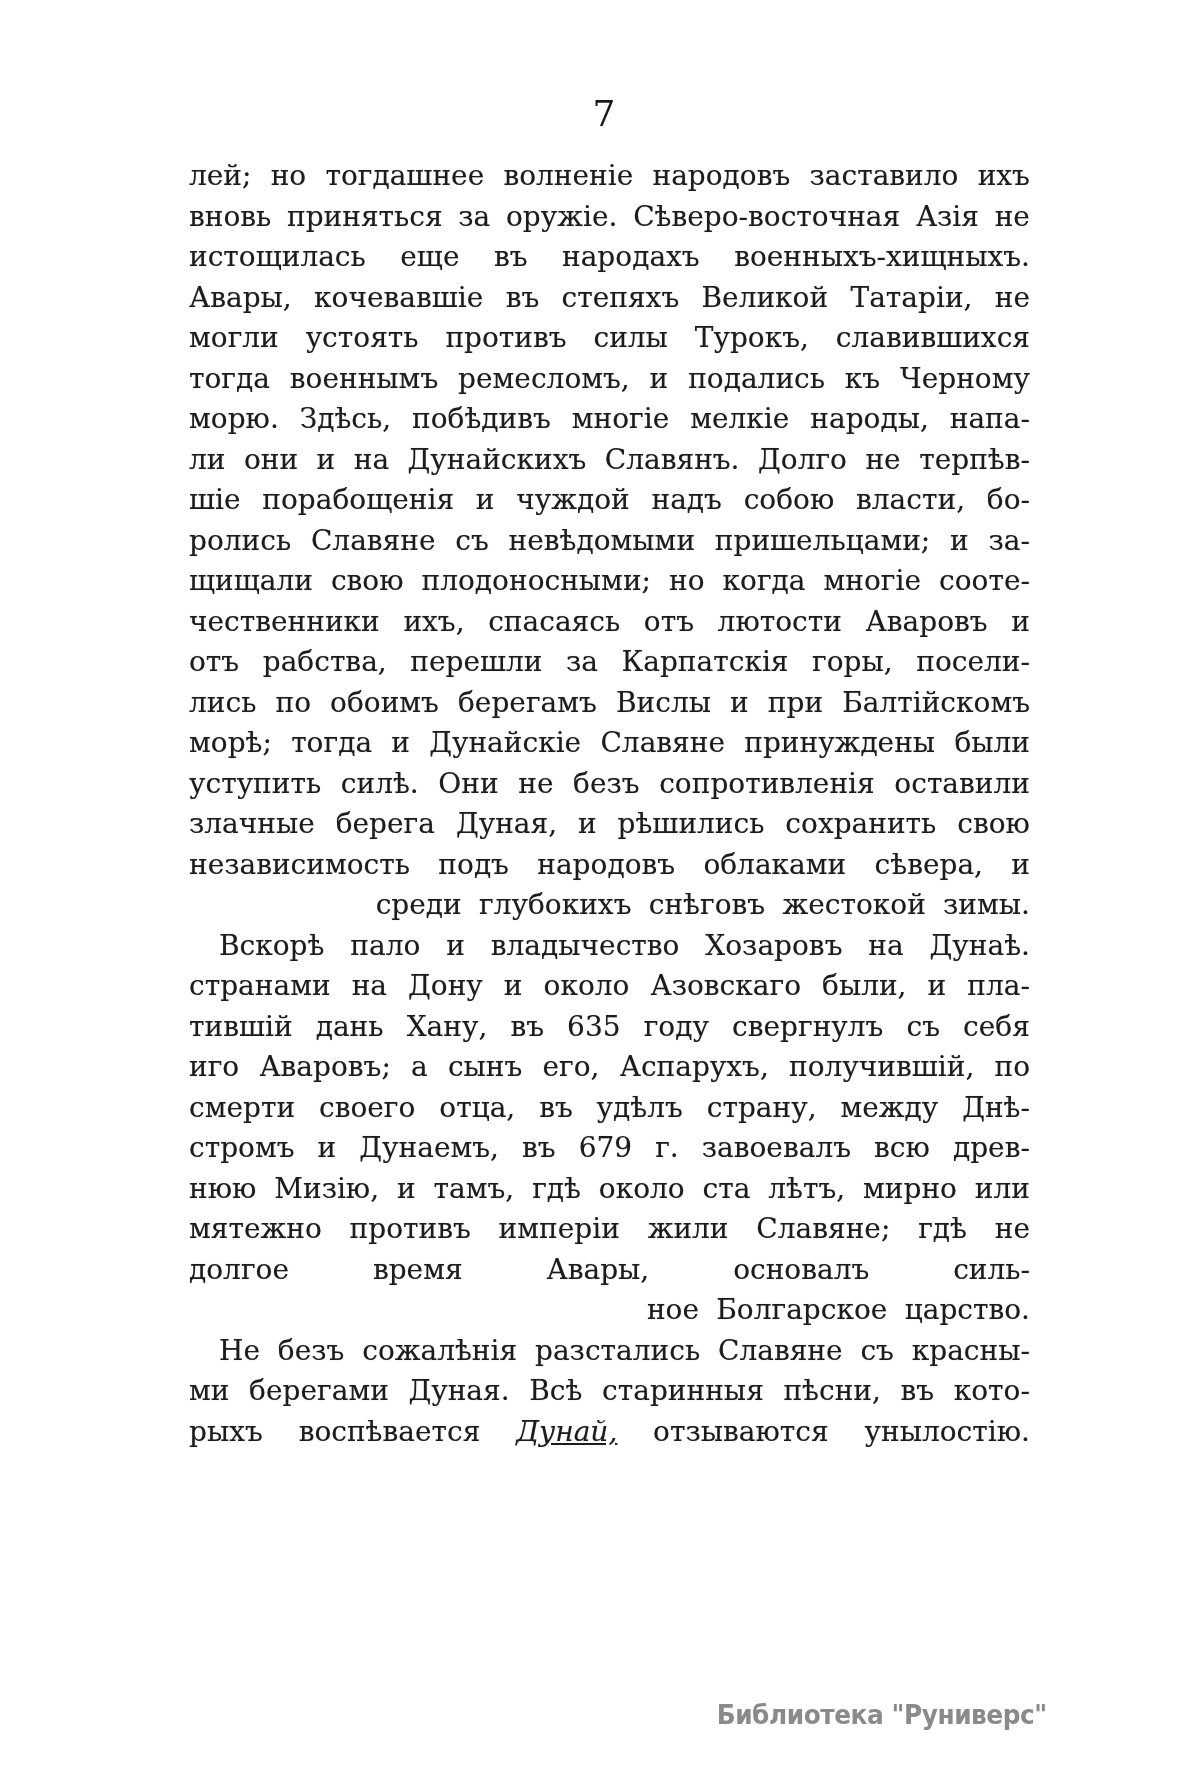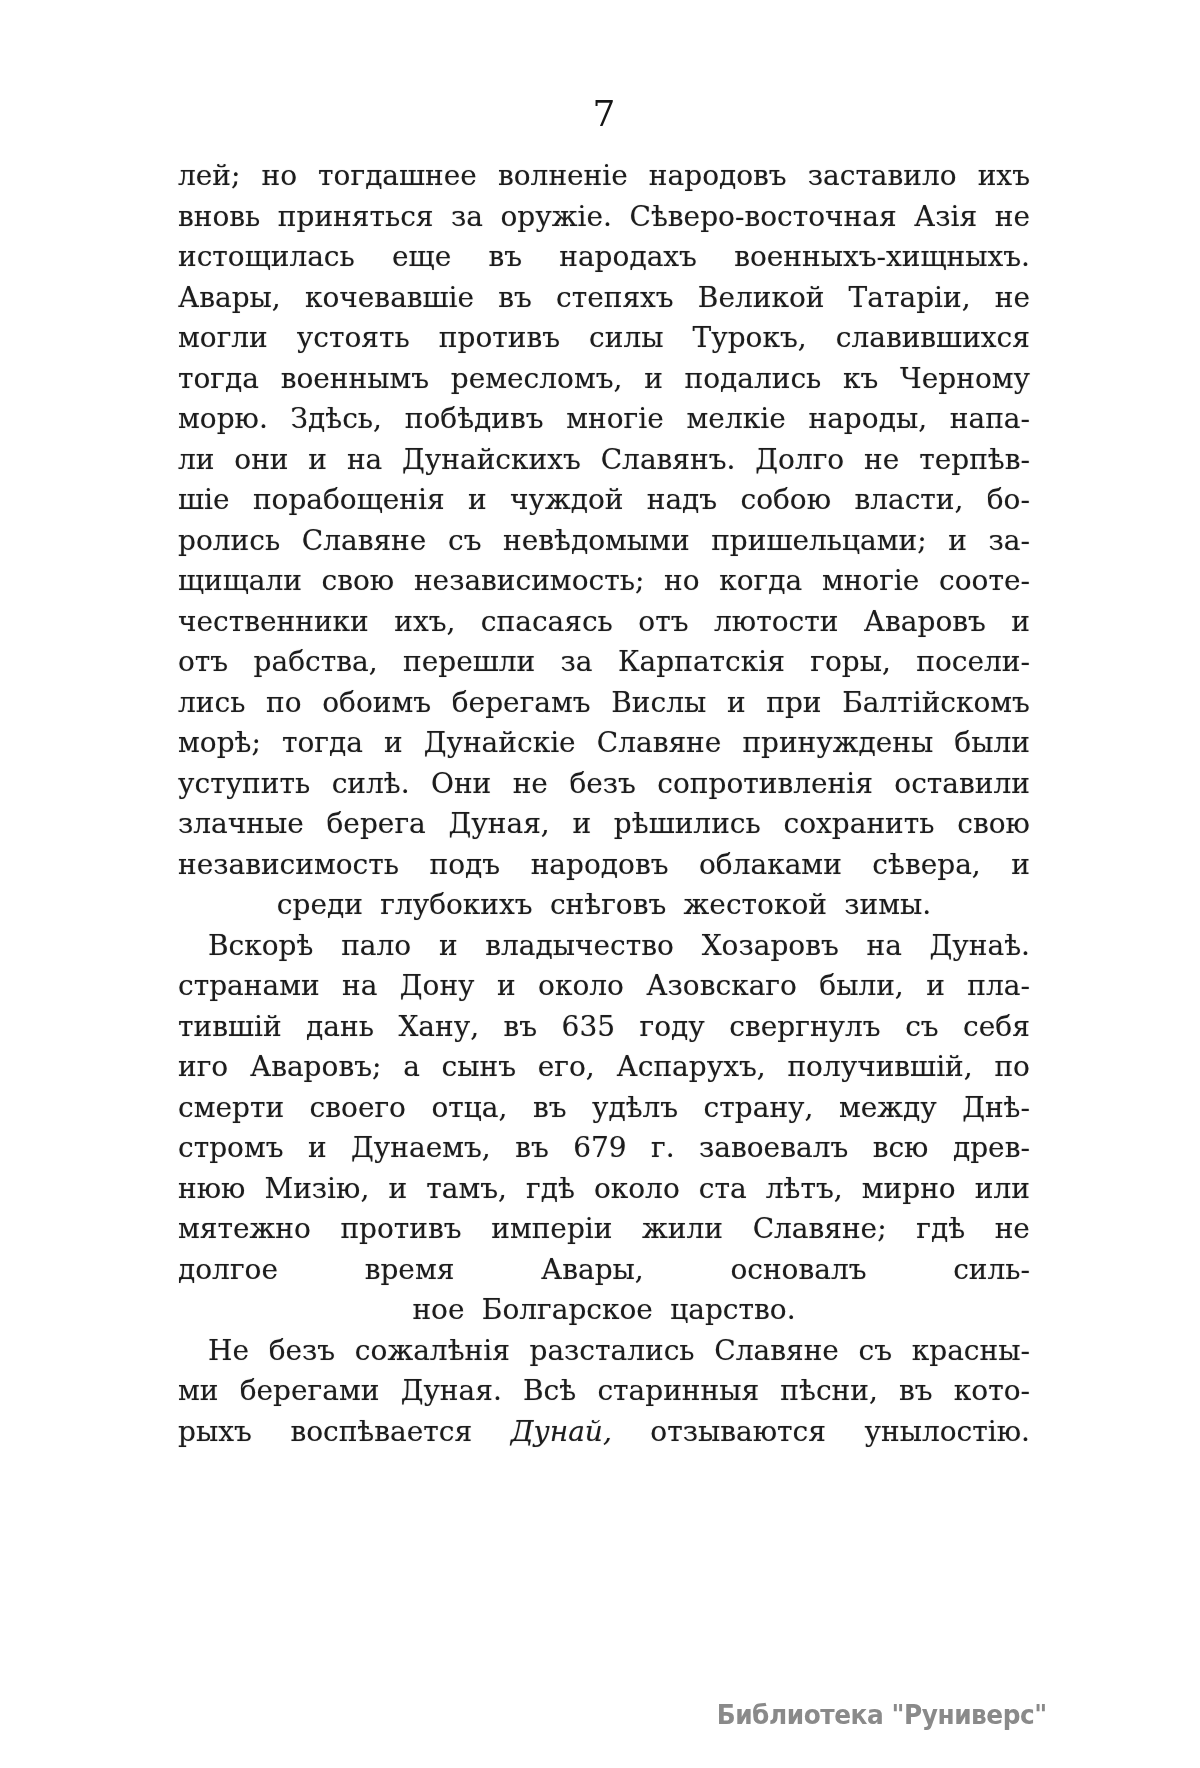--- a/index.html
+++ b/index.html
@@ -33,35 +33,36 @@
     left: 178px;
     width: 852px;
     font-size: 28px;
     text-shadow: 0 0 1px rgba(25,25,25,0.4);
   }
   .paragraph { margin: 0; }
   .line {
     height: 40.5px;
     line-height: 40.5px;
     white-space: pre;
+    margin-left: 11px;
   }
   .line.just {
     display: flex;
     justify-content: space-between;
   }
   .line.just .word {
     flex: 0 0 auto;
     white-space: pre;
   }
   .line.short {
-    text-align: center;
+    text-align: right;
     word-spacing: 0.30em;
   }
   .line.indent { padding-left: 30px; align-items: flex-end; }
-  .word.italic { font-style: italic; }
+  .word.italic { font-style: italic; text-decoration: underline; }
   .watermark {
     position: absolute;
     right: 153px;
     bottom: 38px;
     font-family: "DejaVu Sans", sans-serif;
     font-size: 27px;
     font-weight: 600;
     letter-spacing: -0.5px;
     color: #8a8a8a;
     transform: scaleX(0.92);
@@ -80,21 +81,21 @@
         <div class="line just"><span class="word">лей;</span><span class="word">но</span><span class="word">тогдашнее</span><span class="word">волненіе</span><span class="word">народовъ</span><span class="word">заставило</span><span class="word">ихъ</span></div>
         <div class="line just"><span class="word">вновь</span><span class="word">приняться</span><span class="word">за</span><span class="word">оружіе.</span><span class="word">Сѣверо-восточная</span><span class="word">Азія</span><span class="word">не</span></div>
         <div class="line just"><span class="word">истощилась</span><span class="word">еще</span><span class="word">въ</span><span class="word">народахъ</span><span class="word">военныхъ-хищныхъ.</span></div>
         <div class="line just"><span class="word">Авары,</span><span class="word">кочевавшіе</span><span class="word">въ</span><span class="word">степяхъ</span><span class="word">Великой</span><span class="word">Татаріи,</span><span class="word">не</span></div>
         <div class="line just"><span class="word">могли</span><span class="word">устоять</span><span class="word">противъ</span><span class="word">силы</span><span class="word">Турокъ,</span><span class="word">славившихся</span></div>
         <div class="line just"><span class="word">тогда</span><span class="word">военнымъ</span><span class="word">ремесломъ,</span><span class="word">и</span><span class="word">подались</span><span class="word">къ</span><span class="word">Черному</span></div>
         <div class="line just"><span class="word">морю.</span><span class="word">Здѣсь,</span><span class="word">побѣдивъ</span><span class="word">многіе</span><span class="word">мелкіе</span><span class="word">народы,</span><span class="word">напа-</span></div>
         <div class="line just"><span class="word">ли</span><span class="word">они</span><span class="word">и</span><span class="word">на</span><span class="word">Дунайскихъ</span><span class="word">Славянъ.</span><span class="word">Долго</span><span class="word">не</span><span class="word">терпѣв-</span></div>
         <div class="line just"><span class="word">шіе</span><span class="word">порабощенія</span><span class="word">и</span><span class="word">чуждой</span><span class="word">надъ</span><span class="word">собою</span><span class="word">власти,</span><span class="word">бо-</span></div>
         <div class="line just"><span class="word">ролись</span><span class="word">Славяне</span><span class="word">съ</span><span class="word">невѣдомыми</span><span class="word">пришельцами;</span><span class="word">и</span><span class="word">за-</span></div>
-        <div class="line just"><span class="word">щищали</span><span class="word">свою</span><span class="word">независимость;</span><span class="word">но</span><span class="word">когда</span><span class="word">многіе</span><span class="word">сооте-</span></div>
+        <div class="line just"><span class="word">щищали</span><span class="word">свою</span><span class="word">плодоносными;</span><span class="word">но</span><span class="word">когда</span><span class="word">многіе</span><span class="word">сооте-</span></div>
         <div class="line just"><span class="word">чественники</span><span class="word">ихъ,</span><span class="word">спасаясь</span><span class="word">отъ</span><span class="word">лютости</span><span class="word">Аваровъ</span><span class="word">и</span></div>
         <div class="line just"><span class="word">отъ</span><span class="word">рабства,</span><span class="word">перешли</span><span class="word">за</span><span class="word">Карпатскія</span><span class="word">горы,</span><span class="word">посели-</span></div>
         <div class="line just"><span class="word">лись</span><span class="word">по</span><span class="word">обоимъ</span><span class="word">берегамъ</span><span class="word">Вислы</span><span class="word">и</span><span class="word">при</span><span class="word">Балтійскомъ</span></div>
         <div class="line just"><span class="word">морѣ;</span><span class="word">тогда</span><span class="word">и</span><span class="word">Дунайскіе</span><span class="word">Славяне</span><span class="word">принуждены</span><span class="word">были</span></div>
         <div class="line just"><span class="word">уступить</span><span class="word">силѣ.</span><span class="word">Они</span><span class="word">не</span><span class="word">безъ</span><span class="word">сопротивленія</span><span class="word">оставили</span></div>
         <div class="line just"><span class="word">злачные</span><span class="word">берега</span><span class="word">Дуная,</span><span class="word">и</span><span class="word">рѣшились</span><span class="word">сохранить</span><span class="word">свою</span></div>
         <div class="line just"><span class="word">независимость</span><span class="word">подъ</span><span class="word">народовъ</span><span class="word">облаками</span><span class="word">сѣвера,</span><span class="word">и</span></div>
         <div class="line short">среди глубокихъ снѣговъ жестокой зимы.</div>
       </div>
       <div class="paragraph">

